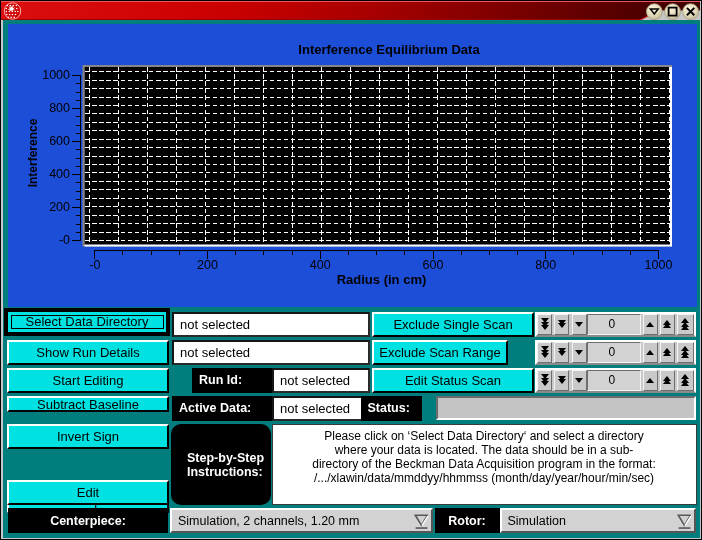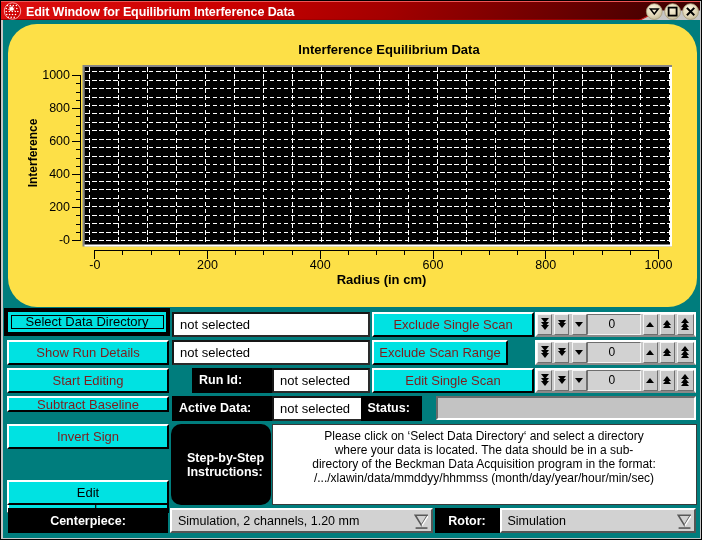--- a/index.html
+++ b/index.html
@@ -3,25 +3,25 @@
 <style>
 * { margin:0; padding:0; box-sizing:border-box; }
 html,body { width:702px; height:540px; overflow:hidden; }
 body { font-family:"Liberation Sans", sans-serif; background:#000; position:relative; }
 #win { position:absolute; left:1px; top:1px; width:700px; height:538px; background:#c6c6c6; }
 #titlebar { position:absolute; left:0; top:0; width:699px; height:19px;
   background:linear-gradient(110deg, #dc0f0f 0%, #cb0000 32%, #a40000 55%, #6a0000 80%, #380000 100%);
   border-top:1px solid #ee5555; border-bottom:1px solid #9c0000; }
 #titletext { position:absolute; left:25px; top:3.5px; color:#fff; font-size:12.5px; font-weight:bold; letter-spacing:-0.1px; }
 #main { position:absolute; left:1.5px; top:19px; width:697px; height:518px; background:#007d7d; }
-#chart { position:absolute; left:5px; top:3.5px; width:689px; height:283px; background:#fde047;border-radius:29px; }
+#chart { position:absolute; left:5px; top:3.5px; width:689px; height:283px; background:#1d4ed8; }
 .lbl { position:absolute; background:#000; color:#fff; font-weight:bold; font-size:12.5px; display:flex; align-items:center; }
 .btn { position:absolute; background:#00e2e2; border:2px solid; border-color:#fff #000 #000 #fff;
   display:flex; align-items:center; justify-content:center; font-size:13px; color:#000; }
-.btn.dis { color:#7f1d1d; }
+.btn.dis { color:#000000; }
 .field { position:absolute; background:#fff; border:2px solid; border-color:#161616 #2a2a2a #2a2a2a #161616;
   font-size:13px; color:#000; display:flex; align-items:center; padding-left:6px; }
 .combo { position:absolute; background:#d2d2d2; border:2px solid; border-color:#fff #555 #555 #fff;
   font-size:12.5px; color:#000; display:flex; align-items:center; padding-left:6px; }
 .statusf { position:absolute; background:#c3c3c3; border:2px solid; border-color:#6b6b6b #fff #fff #6b6b6b; }
 .cnt { position:absolute; width:160.5px; height:25px; border:2px solid; border-color:#fff #fff #8a8a8a #fff; background:#c9c9c9; }
 .cb { position:absolute; top:0px; height:21px; width:15px; background:#c9c9c9; border:1px solid; border-color:#f4f4f4 #6e6e6e #6e6e6e #f4f4f4;
   display:flex; flex-direction:column; align-items:center; justify-content:center; }
 .cval { position:absolute; top:0px; height:21px; background:#d2d2d2; border:1px solid; border-color:#6e6e6e #f4f4f4 #f4f4f4 #6e6e6e;
   display:flex; align-items:center; justify-content:center; font-size:12px; padding-right:4px; }
@@ -72,21 +72,20 @@
        </radialGradient>
      </defs>
      <circle cx="653.3" cy="10.6" r="7.9" fill="url(#beige)" stroke="#a49a78" stroke-width="0.8"></circle>
      <circle cx="671.6" cy="10.6" r="7.9" fill="url(#beige)" stroke="#a49a78" stroke-width="0.8"></circle>
      <circle cx="689.6" cy="10.6" r="7.9" fill="url(#beige)" stroke="#a49a78" stroke-width="0.8"></circle>
      <path d="M 649.4 7.9 L 657.2 7.9 L 653.3 13 Z" fill="none" stroke="#000" stroke-width="1.5"></path>
      <rect x="667.6" y="6.6" width="8" height="8" fill="none" stroke="#000" stroke-width="1.8"></rect>
      <path d="M 685.9 6.9 L 693.3 14.3 M 693.3 6.9 L 685.9 14.3" stroke="#000" stroke-width="2" stroke-linecap="butt"></path>
    </g>
  </svg>
- <div id="titletext">Edit Window for Equilibrium Interference Data</div>
 
  <div id="main">
   <div id="chart">
    <svg width="689" height="283" viewBox="0 0 689 283">
 
      <rect x="74.5" y="41" width="589.5" height="181.5" fill="#868686"></rect>
      <rect x="76.5" y="43" width="587.5" height="179.5" fill="#fff"></rect>
      <rect x="76.5" y="43" width="585.5" height="177.5" fill="#000"></rect>
      <g stroke="#fff" stroke-width="1" shape-rendering="crispEdges">
        <g stroke-dasharray="4.5 2.6">
@@ -218,21 +217,21 @@
   <div class="field" style="left:169.5px; top:291.5px; width:198px; height:25px;">not selected</div>
   <div class="btn dis" style="left:369.5px; top:292px; width:162px; height:25px;">Exclude Single Scan</div>
 
   <div class="btn dis" style="left:4.5px; top:320px; width:162px; height:25px;">Show Run Details</div>
   <div class="field" style="left:169.5px; top:319.5px; width:198px; height:25px;">not selected</div>
   <div class="btn dis" style="left:369.5px; top:320px; width:136px; height:25px;">Exclude Scan Range</div>
 
   <div class="btn dis" style="left:4.5px; top:348px; width:162px; height:25px;">Start Editing</div>
   <div class="lbl" style="left:169.5px; top:347.5px; width:100px; height:25px; padding-left:7px;margin-left:20px;">Run Id:</div>
   <div class="field" style="left:269.5px; top:347.5px; width:98px; height:25px;">not selected</div>
-  <div class="btn dis" style="left:369.5px; top:348px; width:162px; height:25px;">Edit Single Scan</div>
+  <div class="btn dis" style="left:369.5px; top:348px; width:162px; height:25px;">Edit Status Scan</div>
 
   <div class="btn dis" style="left:4.5px; top:376px; width:162px; height:16px;">Subtract Baseline</div>
   <div class="lbl" style="left:169.5px; top:375.5px; width:100px; height:25px; padding-left:7px;">Active Data:</div>
   <div class="field" style="left:269.5px; top:375.5px; width:98px; height:25px;">not selected</div>
   <div class="lbl" style="left:358px; top:375.5px; width:61px; height:25px; padding-left:7px;">Status:</div>
   <div class="statusf" style="left:433.5px; top:376px; width:260px; height:24px;"></div>
 
   <div class="btn dis" style="left:4.5px; top:404px; width:162px; height:25px;">Invert Sign</div>
   <div class="btn" style="left:4.5px; top:432px; width:162px; height:25px;margin-top:36px;">Help</div>
   <div class="btn" style="left:4.5px; top:460px; width:162px; height:25px;">Edit</div>

